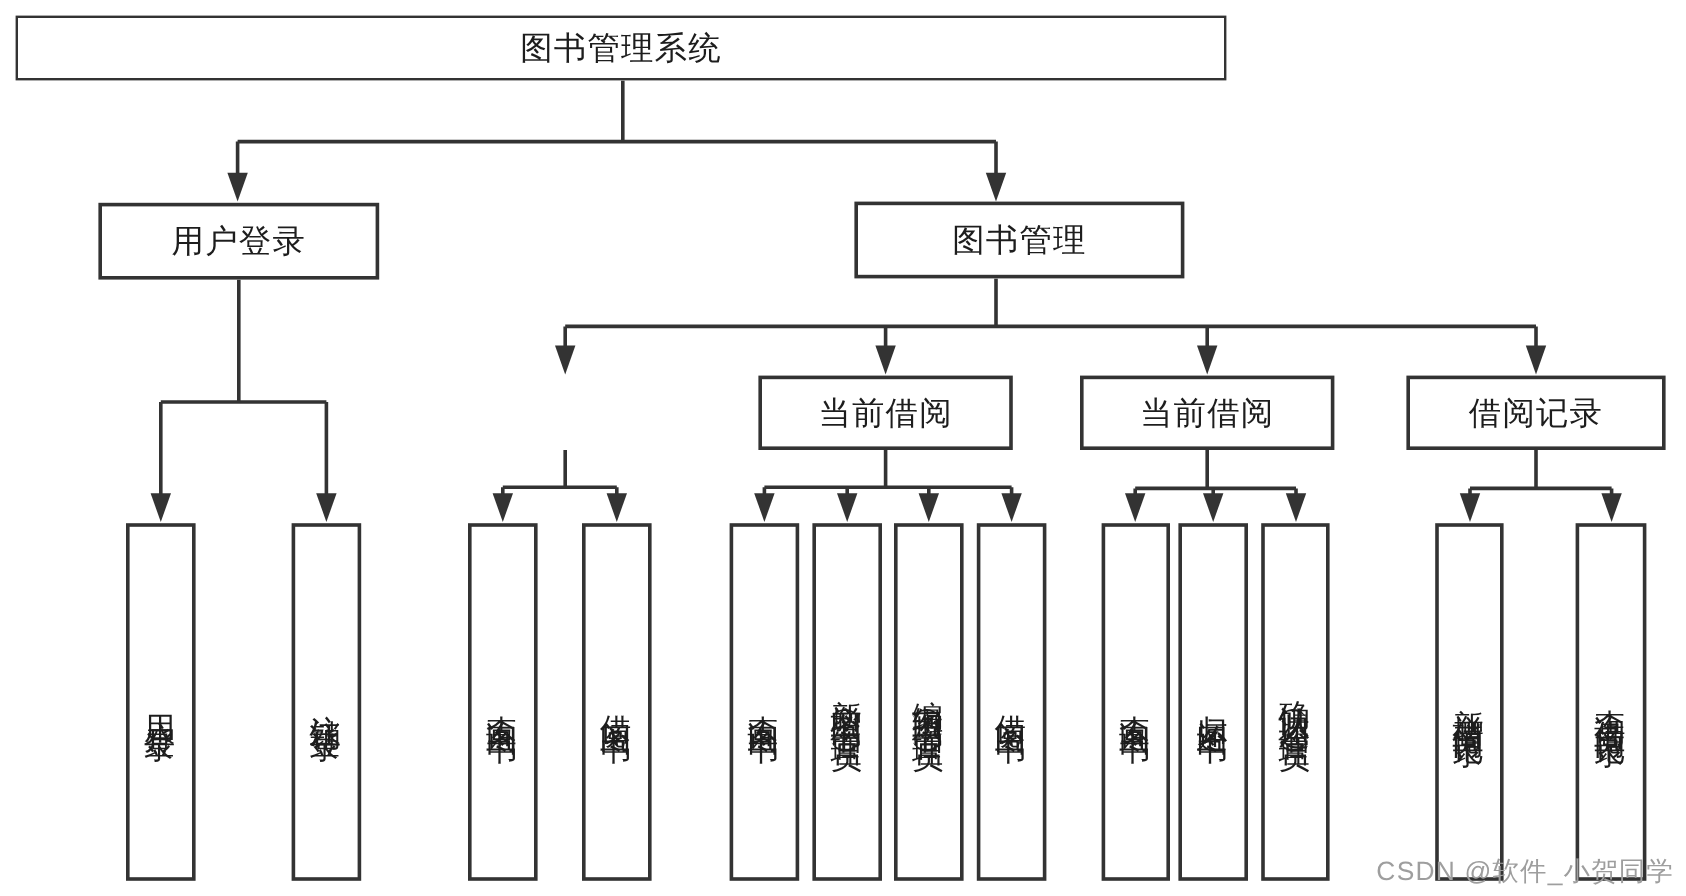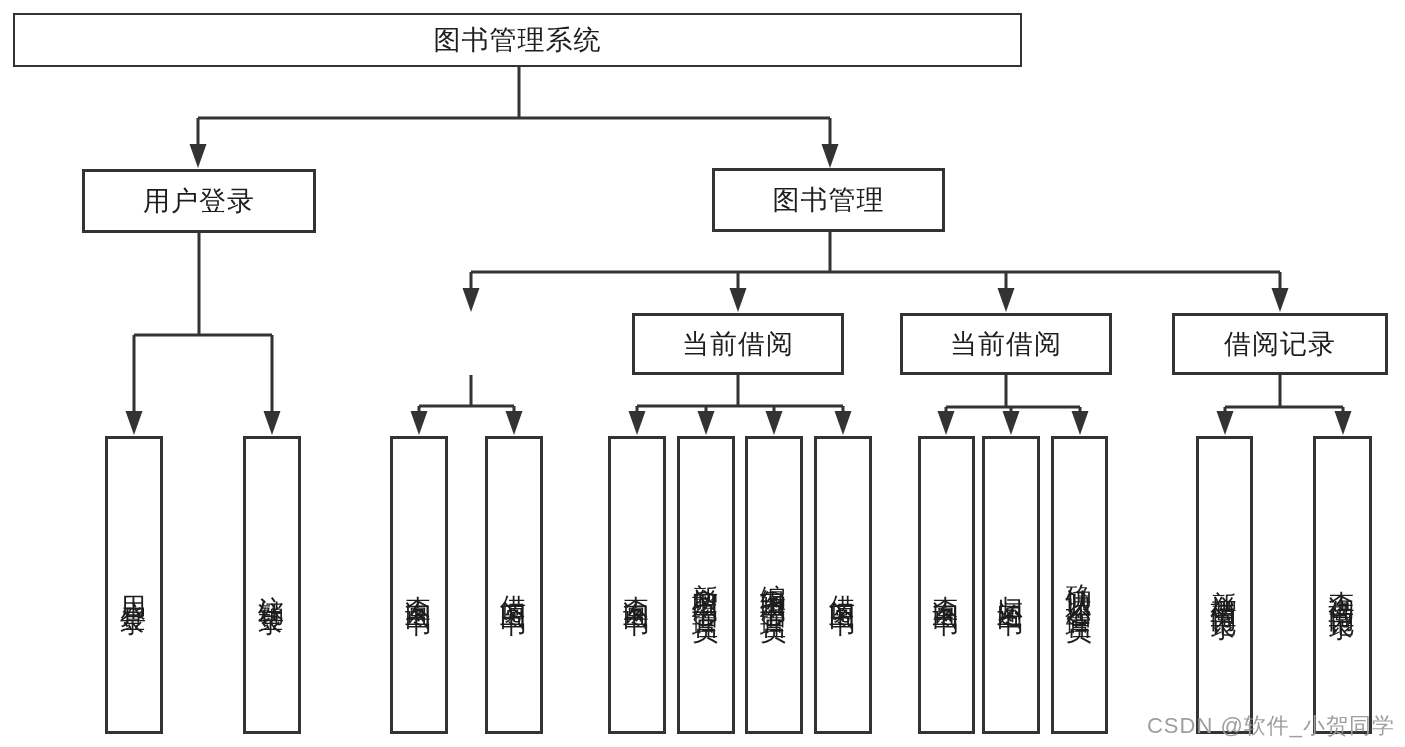--- a/index.html
+++ b/index.html
@@ -90,21 +90,21 @@
     </g>
   </svg>
 
   <div class="box hbox root" style="left:13px;top:13px;width:1009px;height:54px;">
     <span>图书管理系统</span>
   </div>
 
   <div class="box hbox" style="left:82px;top:169px;width:234px;height:64px;">
     <span>用户登录</span>
   </div>
-  <div class="box hbox" style="left:712px;top:168px;width:233px;height:64px;">
+  <div class="box hbox" style="left:712px;top:168px;width:275px;height:64px;">
     <span>图书管理</span>
   </div>
 
   <div class="box hbox" style="left:632px;top:313px;width:212px;height:62px;">
     <span>当前借阅</span>
   </div>
   <div class="box hbox" style="left:900px;top:313px;width:212px;height:62px;">
     <span>当前借阅</span>
   </div>
   <div class="box hbox" style="left:1172px;top:313px;width:216px;height:62px;">

